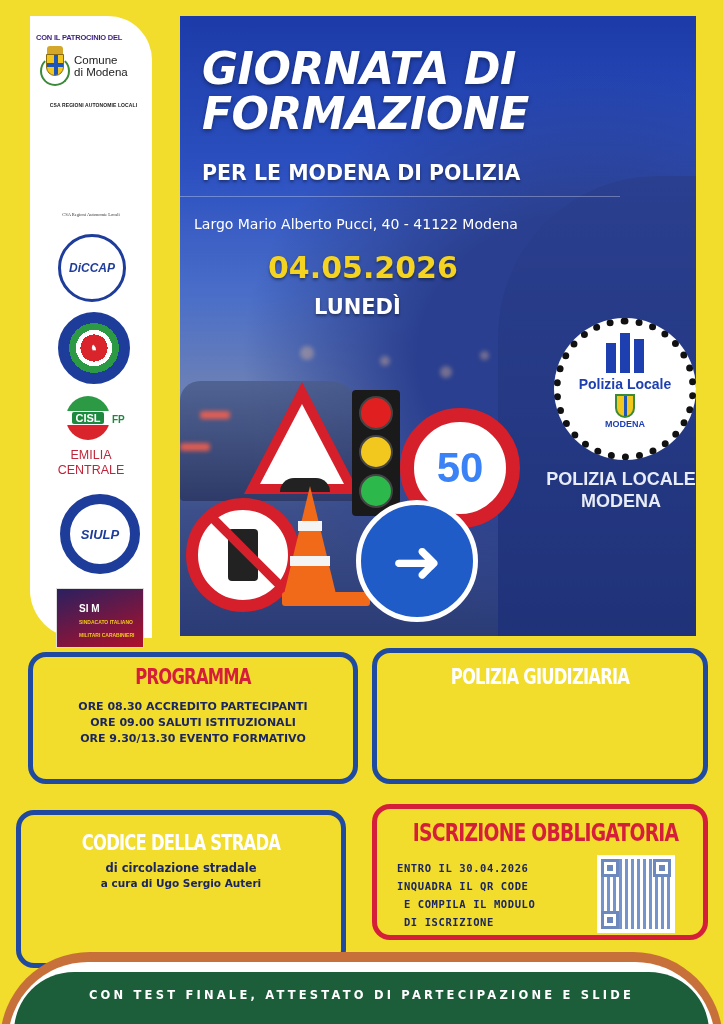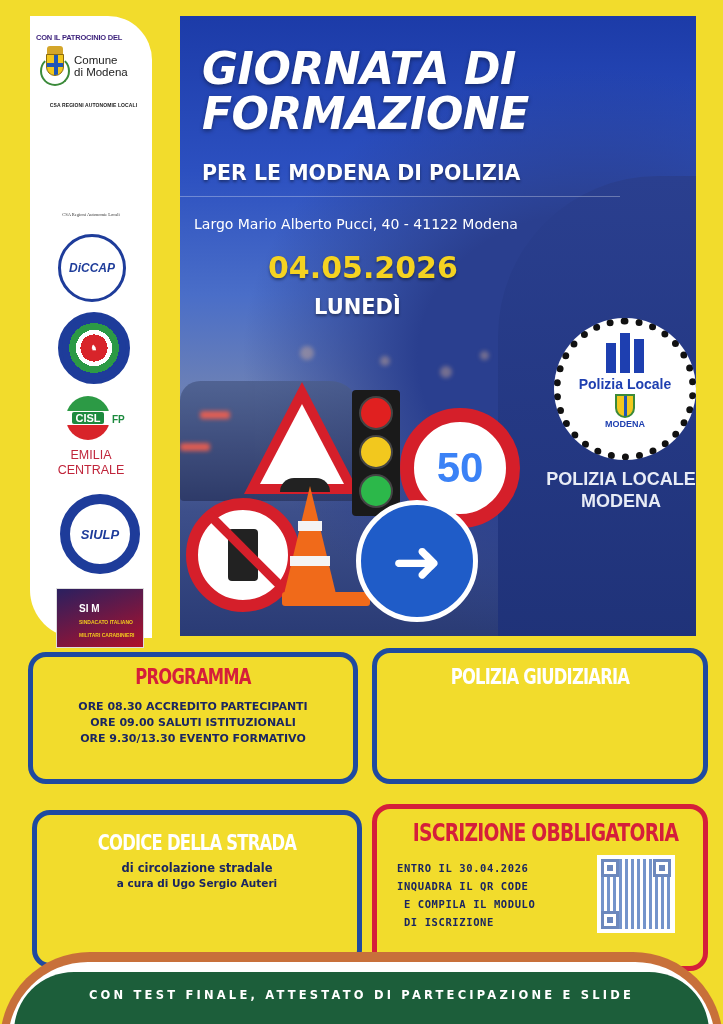--- a/index.html
+++ b/index.html
@@ -78,22 +78,22 @@
   .patch-city { font-family: "Liberation Sans", sans-serif; font-weight: bold; font-size: 9px; color: #1e3fb0; margin-top: 1px; }
   .sleeve-text { position: absolute; left: 356px; top: 452px; width: 170px; text-align: center; font-family: "Liberation Sans", sans-serif; font-weight: bold; font-size: 18px; line-height: 22px; color: #e8ecf6; }
 
   
   .box { position: absolute; border: 5px solid #1f4aa0; border-radius: 18px; background: #f2dc2c; text-align: center; }
   .box.red { border-color: #d51f3a; }
   .box-title { font-family: "DejaVu Sans", sans-serif; font-weight: bold; font-size: 21px; letter-spacing: -1px; transform: scaleX(0.78); transform-origin: center; white-space: nowrap; }
   .box-body { font-family: "DejaVu Sans", sans-serif; font-weight: bold; color: #1b2660; }
   .b1 { left: 28px; top: 652px; width: 330px; height: 132px; }
   .b2 { left: 372px; top: 648px; width: 336px; height: 136px; }
-  .b3 { left: 32px; top: 810px; width: 330px; height: 158px; }
-  .b4 { left: 372px; top: 804px; width: 336px; height: 167px; }
+  .b3 { left: 16px; top: 810px; width: 330px; height: 158px; }
+  .b4 { left: 372px; top: 804px; width: 336px; height: 136px; }
   .b1 .box-title { color: #d51f3a; margin-top: 8px; }
   .b1 .box-body { font-size: 11px; line-height: 16px; margin-top: 10px; }
   .b2 .box-title { color: #ffffff; margin-top: 12px; }
   .b2 .box-body { font-size: 11.5px; line-height: 15px; margin-top: 10px; }
   .b3 .box-title { color: #ffffff; margin-top: 16px; }
   .b3 .box-body { font-size: 11.5px; line-height: 15px; margin-top: 6px; }
   .b3 .box-body .sm { font-size: 10.5px; }
   .b4 .box-title { color: #d51f3a; margin-top: 10px; font-size: 24px; }
   .b4 .reg-lines { position: absolute; left: 20px; top: 50px; text-align: left; font-family: "DejaVu Sans Mono", monospace; font-weight: bold; font-size: 10.5px; line-height: 18px; color: #1b2660; letter-spacing: 0.6px; }
   .qr { position: absolute; right: 28px; top: 46px; width: 78px; height: 78px; background: #fff; padding: 4px; }

